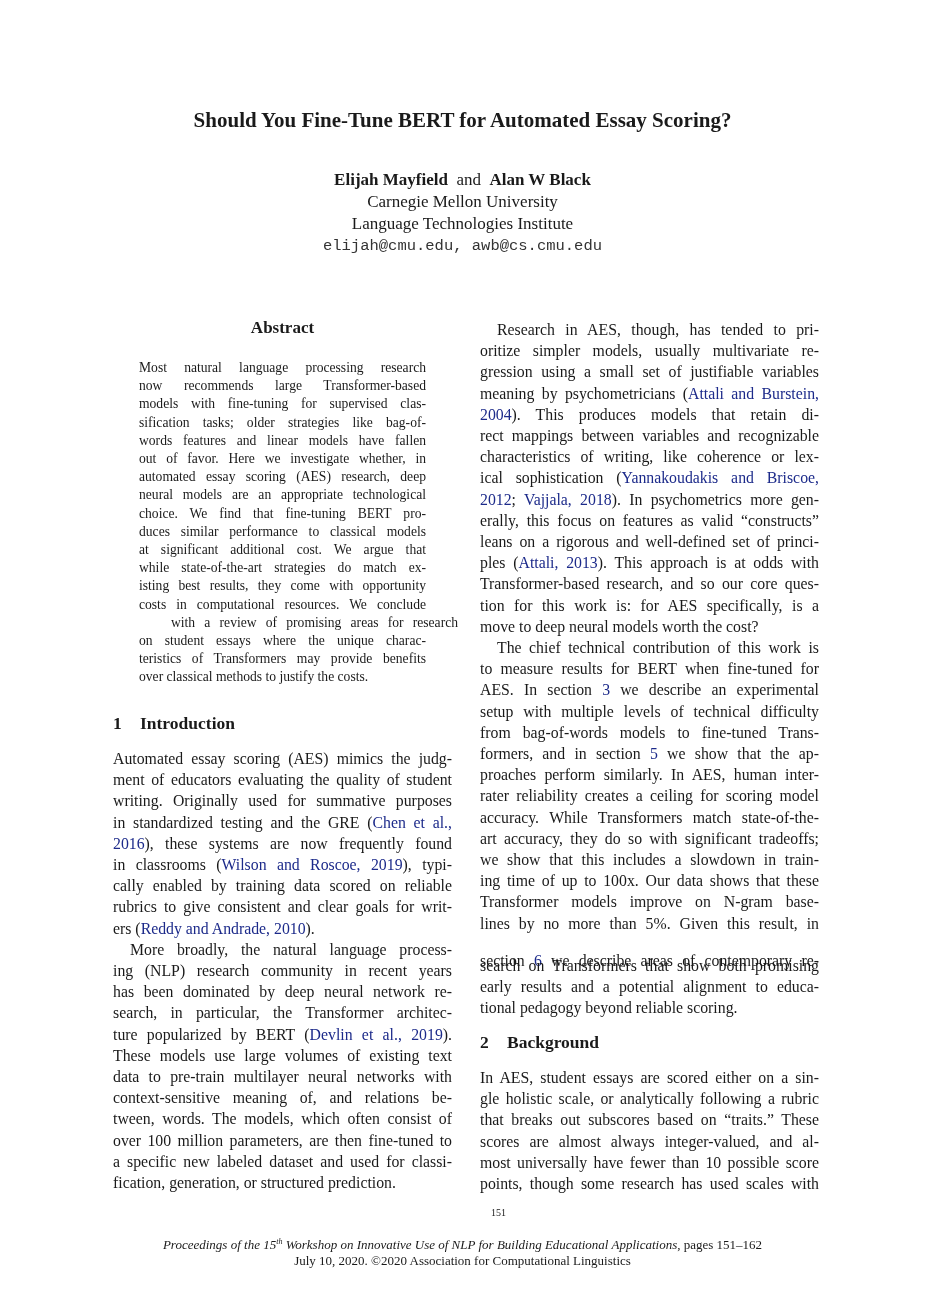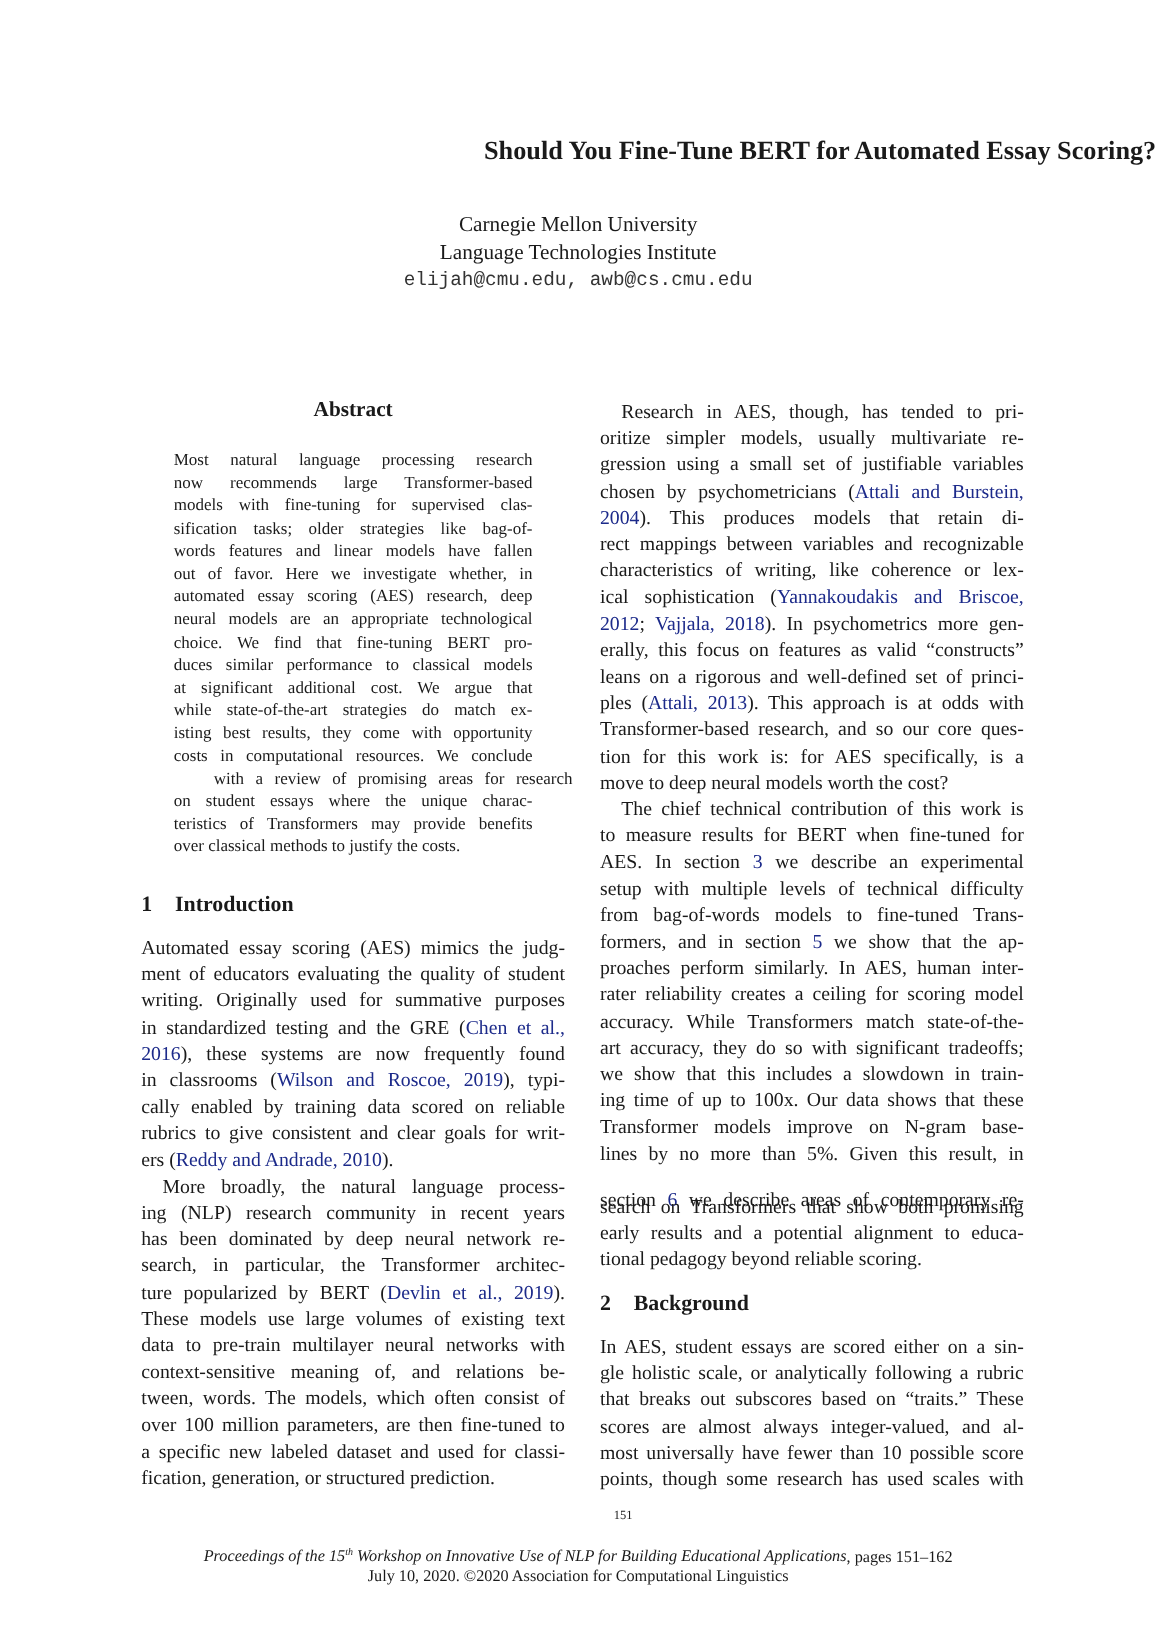--- a/index.html
+++ b/index.html
@@ -1,19 +1,19 @@
 <!DOCTYPE html>
 <html><head>
 <meta charset="utf-8">
 <style>
   html, body { margin: 0; padding: 0; background: #ffffff; }
   body { width: 925px; height: 1309px; position: relative; overflow: hidden;
          font-family: "Liberation Serif", "DejaVu Serif", serif; color: #1a1a1a; }
   .abs { position: absolute; }
-  .title { left: 0; width: 925px; top: 108px; text-align: right; font-weight: bold; font-size: 21px; }
+  .title { left: 0; width: 925px; top: 108px; text-align: center; font-weight: bold; font-size: 21px; }
   .authors { left: 0; width: 925px; top: 169px; text-align: center; font-size: 17px; line-height: 22px; }
   .authors b { font-weight: bold; }
   .email { font-family: "Liberation Mono", "DejaVu Sans Mono", monospace; font-size: 15.5px; color: #333; }
   .abstract-head { left: 139px; width: 287px; top: 318px; text-align: center; font-weight: bold; font-size: 17px; }
   .line { position: absolute; white-space: nowrap; text-align: justify; text-align-last: justify; }
   .line.last { text-align-last: left; }
   .absline { left: 139px; width: 287px; font-size: 13.6px; height: 18px; line-height: 18px; }
   .colL { left: 113px; width: 339px; font-size: 15.8px; height: 21px; line-height: 21px; }
   .colR { left: 480px; width: 339px; font-size: 15.8px; height: 21px; line-height: 21px; }
   .indent { text-indent: 17px; }
@@ -23,20 +23,25 @@
   .pagenum { left: 0; width: 925px; top: 1207px; text-align: center; font-size: 10px; padding-left: 36px; }
   .footer { left: 0; width: 925px; text-align: center; font-size: 13px; }
   .footer i { font-style: italic; }
 </style>
 </head>
 <body>
 
 <div class="abs title">Should You Fine-Tune BERT for Automated Essay Scoring?</div>
 
 <div class="abs authors">
+  <div>
+    <b>Elijah Mayfield</b>&nbsp;
+    <span>and</span>&nbsp;
+    <b>Alan W Black</b>
+  </div>
   <div>Carnegie Mellon University</div>
   <div>Language Technologies Institute</div>
   <div class="email">elijah@cmu.edu, awb@cs.cmu.edu</div>
 </div>
 
 <div class="abs abstract-head">Abstract</div>
 <div id="abstract-body">
     <div class="line absline" style="top: 359px;">Most natural language processing research</div>
     <div class="line absline" style="top: 377.2px;">now recommends large Transformer-based</div>
     <div class="line absline" style="top: 395.4px;">models with fine-tuning for supervised clas-</div>
@@ -81,21 +86,21 @@
     <div class="line colL" style="top: 1108.4px;"><span>tween, words. The models, which often consist of</span></div>
     <div class="line colL" style="top: 1129.6px;"><span>over 100 million parameters, are then fine-tuned to</span></div>
     <div class="line colL" style="top: 1150.8px;"><span>a specific new labeled dataset and used for classi-</span></div>
     <div class="line colL last" style="top: 1172px;"><span>fication, generation, or structured prediction.</span></div>
   </div>
 
 <div id="right-col">
     <div class="line colR indent" style="top: 319px;"><span>Research in AES, though, has tended to pri-</span></div>
     <div class="line colR" style="top: 340.2px;"><span>oritize simpler models, usually multivariate re-</span></div>
     <div class="line colR" style="top: 361.4px;"><span>gression using a small set of justifiable variables</span></div>
-    <div class="line colR" style="top: 382.6px;"><span>chosen by psychometricians (</span><span class="cite">Attali and Burstein,</span></div>
+    <div class="line colR" style="top: 382.6px;"><span>meaning by psychometricians (</span><span class="cite">Attali and Burstein,</span></div>
     <div class="line colR" style="top: 403.8px;"><span class="cite">2004</span><span>).   This produces models that retain di-</span></div>
     <div class="line colR" style="top: 425px;"><span>rect mappings between variables and recognizable</span></div>
     <div class="line colR" style="top: 446.2px;"><span>characteristics of writing, like coherence or lex-</span></div>
     <div class="line colR" style="top: 467.4px;"><span>ical sophistication (</span><span class="cite">Yannakoudakis and Briscoe,</span></div>
     <div class="line colR" style="top: 488.6px;"><span class="cite">2012</span><span>; </span><span class="cite">Vajjala, 2018</span><span>). In psychometrics more gen-</span></div>
     <div class="line colR" style="top: 509.8px;"><span>erally, this focus on features as valid “constructs”</span></div>
     <div class="line colR" style="top: 531px;"><span>leans on a rigorous and well-defined set of princi-</span></div>
     <div class="line colR" style="top: 552.2px;"><span>ples (</span><span class="cite">Attali, 2013</span><span>).  This approach is at odds with</span></div>
     <div class="line colR" style="top: 573.4px;"><span>Transformer-based research, and so our core ques-</span></div>
     <div class="line colR" style="top: 594.6px;"><span>tion for this work is:  for AES specifically, is a</span></div>

